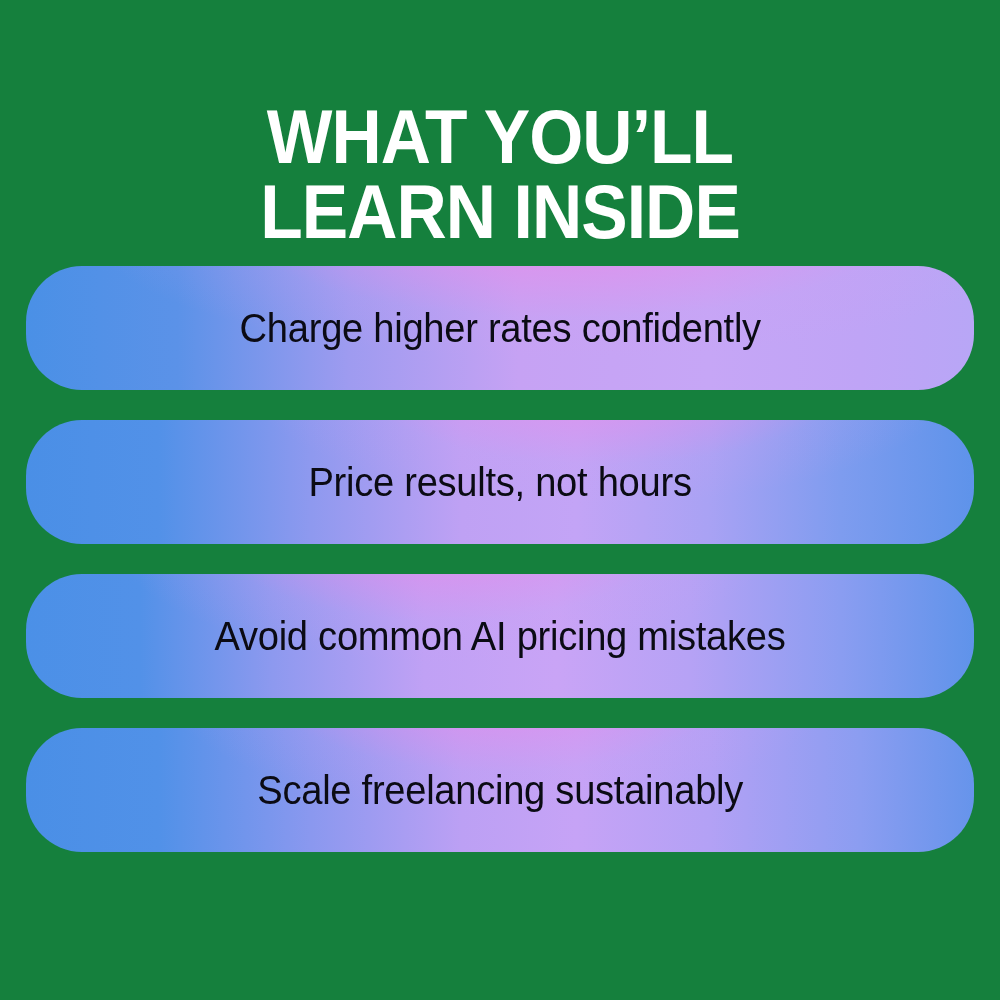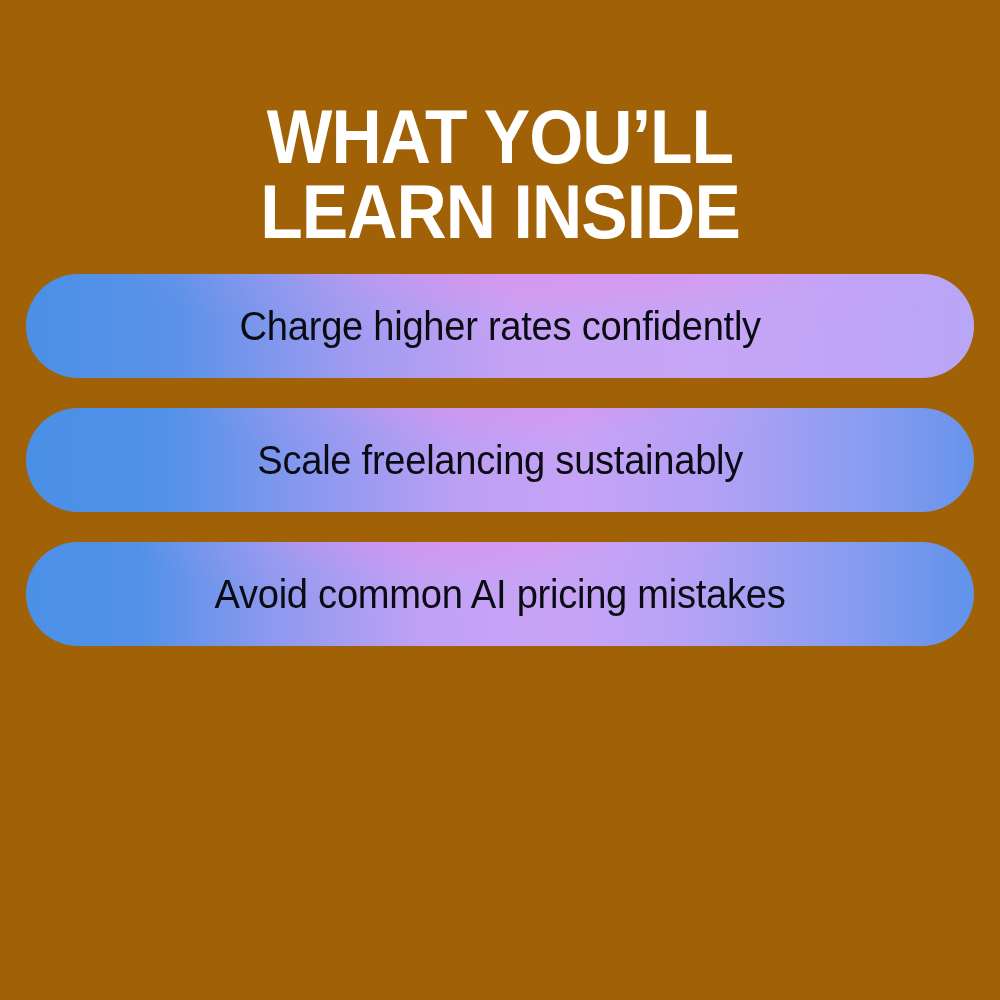--- a/index.html
+++ b/index.html
@@ -11,21 +11,21 @@
     width: 1000px;
     height: 1000px;
     overflow: hidden;
     font-family: "Liberation Sans", "DejaVu Sans", sans-serif;
   }
 
   #poster {
     position: relative;
     width: 1000px;
     height: 1000px;
-    background: #a16207;
+    background: #15803d;
     box-sizing: border-box;
   }
 
   
   #headline {
     position: absolute;
     left: 0;
     top: 48px;
     width: 1000px;
     text-align: center;
@@ -44,29 +44,28 @@
   #pill-list {
     position: absolute;
     left: 26px;
     top: 266px;
     width: 948px;
   }
 
   .pill {
     position: relative;
     width: 948px;
-    height: 104px;
+    height: 124px;
     margin-bottom: 30px;
     border-radius: 56px;
     overflow: hidden;
     display: flex;
     align-items: center;
     justify-content: center;
     isolation: isolate;
-    margin-top: 8px;
   }
   .pill:last-child { margin-bottom: 0; }
 
   
   .pill .wash {
     position: absolute;
     inset: 0;
     z-index: 0;
   }
 
@@ -206,27 +205,32 @@
 
   <div id="pill-list">
 
     <div class="pill pill-1">
       <span class="wash"></span>
       <span class="bloom"></span>
       <span class="label">Charge higher rates confidently</span>
     </div>
 
 
+    <div class="pill pill-3">
+      <span class="wash"></span>
+      <span class="bloom"></span>
+      <span class="label">Price results, not hours</span>
+    </div>
+
+    <div class="pill pill-4">
+      <span class="wash"></span>
+      <span class="bloom"></span>
+      <span class="label">Avoid common AI pricing mistakes</span>
+    </div>
 
     <div class="pill pill-5">
       <span class="wash"></span>
       <span class="bloom"></span>
       <span class="label">Scale freelancing sustainably</span>
-    </div>
-
-    <div class="pill pill-4">
-      <span class="wash"></span>
-      <span class="bloom"></span>
-      <span class="label">Avoid common AI pricing mistakes</span>
     </div>
 
   </div>
 </div>
 
 </body></html>

